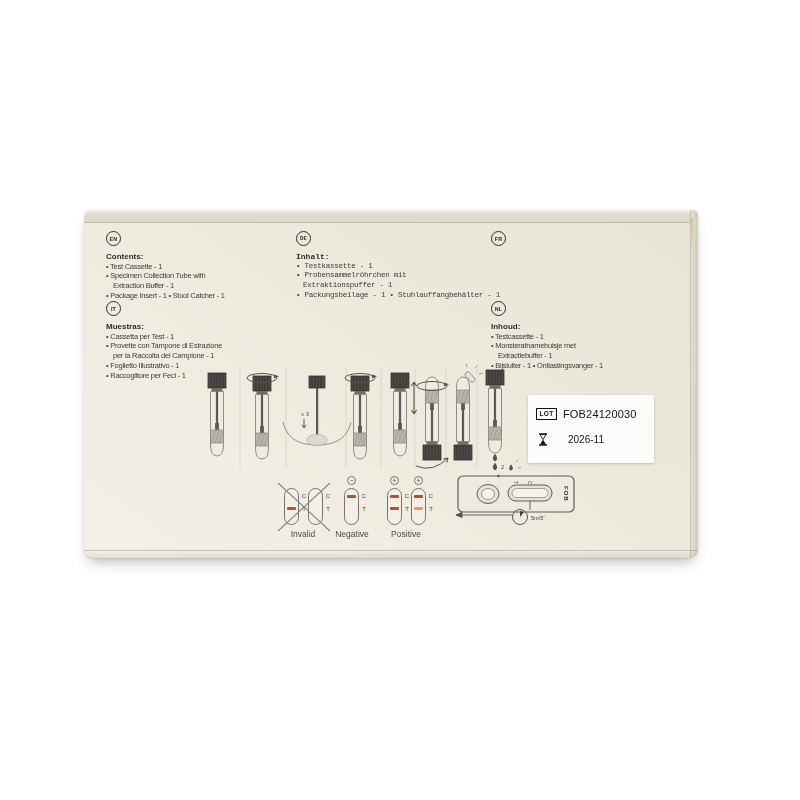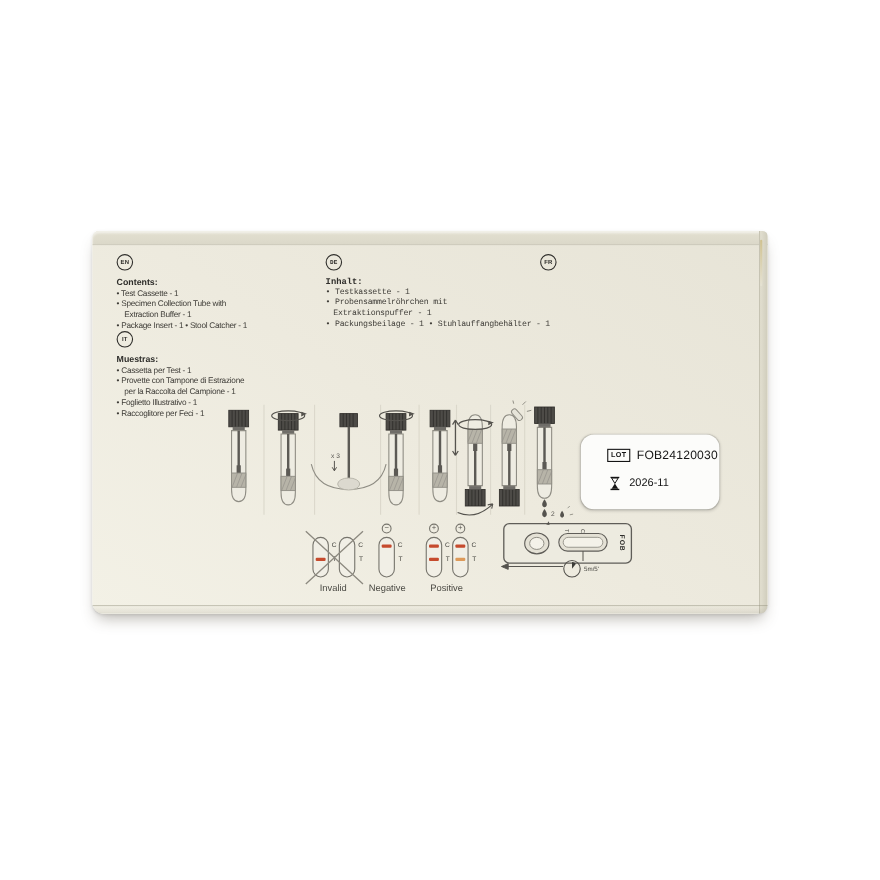--- a/index.html
+++ b/index.html
@@ -28,26 +28,26 @@
     letter-spacing:.2px;margin-top:1px;}
   .lang-text{white-space:nowrap;}
   .lang-title{font-size:8px;font-weight:700;color:#2f2e2b;line-height:9.7px;}
   .cline{font-size:7.5px;line-height:9.7px;color:#3f3d38;letter-spacing:-.25px;}
   .cline.indent{padding-left:7px;}
   
   .diagrams{position:absolute;left:99px;top:154px;}
   .cassette-svg{position:absolute;left:370px;top:250px;}
   
   .lot-sticker{position:absolute;left:444px;top:185px;width:126px;height:68px;background:#fcfcfa;
-    border-radius:12px;box-shadow:0 1px 3px rgba(0,0,0,.18),0 0 1px rgba(0,0,0,.15);padding:9px 24px;box-sizing:border-box;}
+    border-radius:1px;box-shadow:0 1px 3px rgba(0,0,0,.18),0 0 1px rgba(0,0,0,.15);padding:9px 8px;box-sizing:border-box;}
   .lot-row{display:flex;align-items:center;gap:6px;height:20px;}
   .lot-badge{border:1.6px solid #141414;font-size:6.5px;font-weight:700;color:#141414;
     padding:1.5px 2.5px;letter-spacing:.3px;line-height:1;}
   .lot-number{font-size:11px;color:#161616;letter-spacing:.2px;}
-  .exp-row{display:flex;align-items:center;gap:8px;height:22px;margin-top:4px;padding-left:2px;}
+  .exp-row{display:flex;align-items:center;gap:20px;height:22px;margin-top:4px;padding-left:2px;}
   .exp-date{font-size:10px;color:#161616;}
   
   .result-group{position:absolute;top:266px;}
   .rg-invalid{left:200px;width:39px;}
   .rg-negative{left:260px;width:15px;}
   .rg-positive{left:303px;width:39px;}
   .twin{position:absolute;top:12px;width:15px;height:37px;border:1.2px solid #76746c;border-radius:7.5px;
     background:#f1efe6;box-sizing:border-box;}
   .twin .tl{position:absolute;left:1.8px;width:9px;height:2.6px;background:#c64b2e;border-radius:1px;}
   .twin .tl.c{top:6px;} .twin .tl.t{top:18px;} .twin .tl.faint{background:#dd9a5a;}
@@ -102,20 +102,32 @@
         <div class="lang-title">Muestras:</div>
         <div>
             <div class="cline">• Cassetta per Test - 1</div>
             <div class="cline">• Provette con Tampone di Estrazione</div>
             <div class="cline indent">per la Raccolta del Campione - 1</div>
             <div class="cline">• Foglietto Illustrativo - 1</div>
             <div class="cline">• Raccoglitore per Feci - 1</div>
           </div>
       </div>
     </div>
+    <div class="lang-block" style="left:407px;top:90px;">
+      <div class="lang-icon">NL</div>
+      <div class="lang-text">
+        <div class="lang-title">Inhoud:</div>
+        <div>
+            <div class="cline">• Testcassette - 1</div>
+            <div class="cline">• Monsterafnamebuisje met</div>
+            <div class="cline indent">Extractiebuffer - 1</div>
+            <div class="cline">• Bijsluiter - 1  • Ontlastingsvanger - 1</div>
+          </div>
+      </div>
+    </div>
 
     <svg class="diagrams" width="332" height="110" viewBox="0 0 332 110">
       <defs>
         <g id="tube">
           <rect x="-9" y="0" width="18" height="15" fill="#4d4b47" stroke="#33312e" stroke-width="0.8"></rect>
           <path d="M-6,0 V15 M-3,0 V15 M0,0 V15 M3,0 V15 M6,0 V15" stroke="#2c2b28" stroke-width="0.7"></path>
           <rect x="-5.5" y="15" width="11" height="3.5" fill="#6f6d68"></rect>
           <path d="M-6.5,18.5 L-6.5,72 Q-6.5,83 0,83 Q6.5,83 6.5,72 L6.5,18.5 Z" fill="#eeece2" stroke="#8f8d84" stroke-width="1"></path>
           <rect x="-1.1" y="18.5" width="2.2" height="36" fill="#5c5a55"></rect>
           <rect x="-1.9" y="50" width="3.8" height="7" fill="#5c5a55"></rect>

